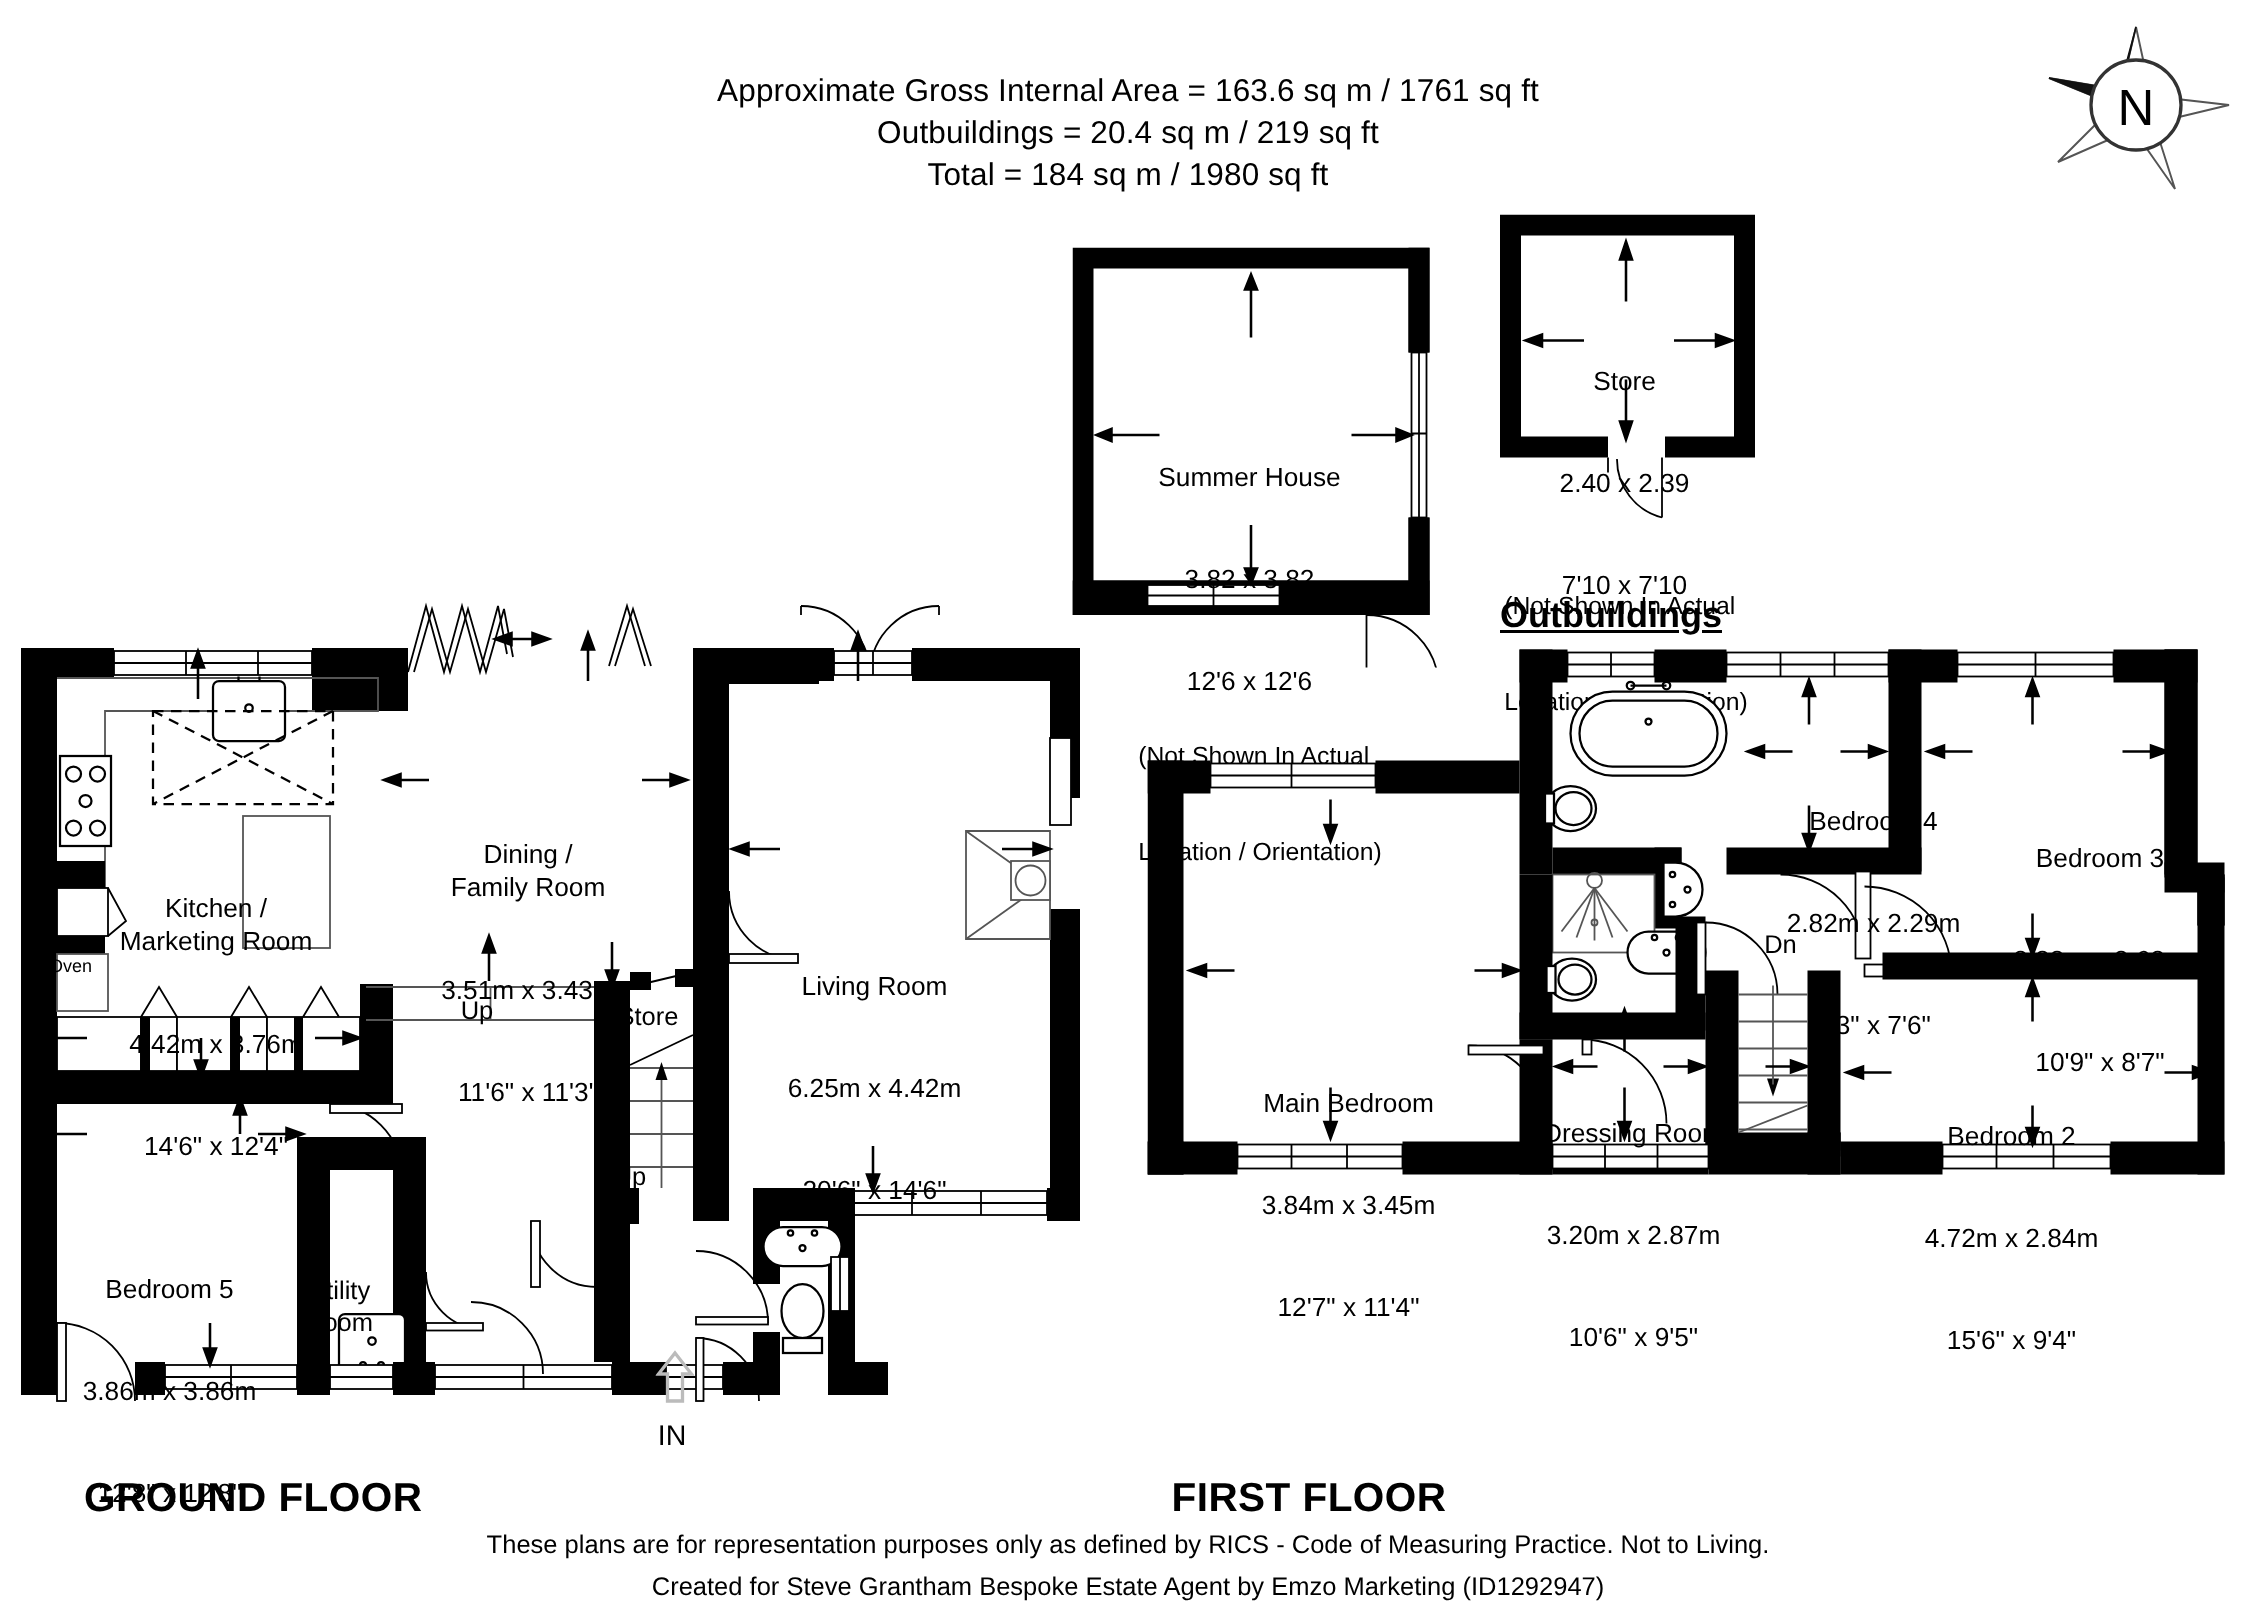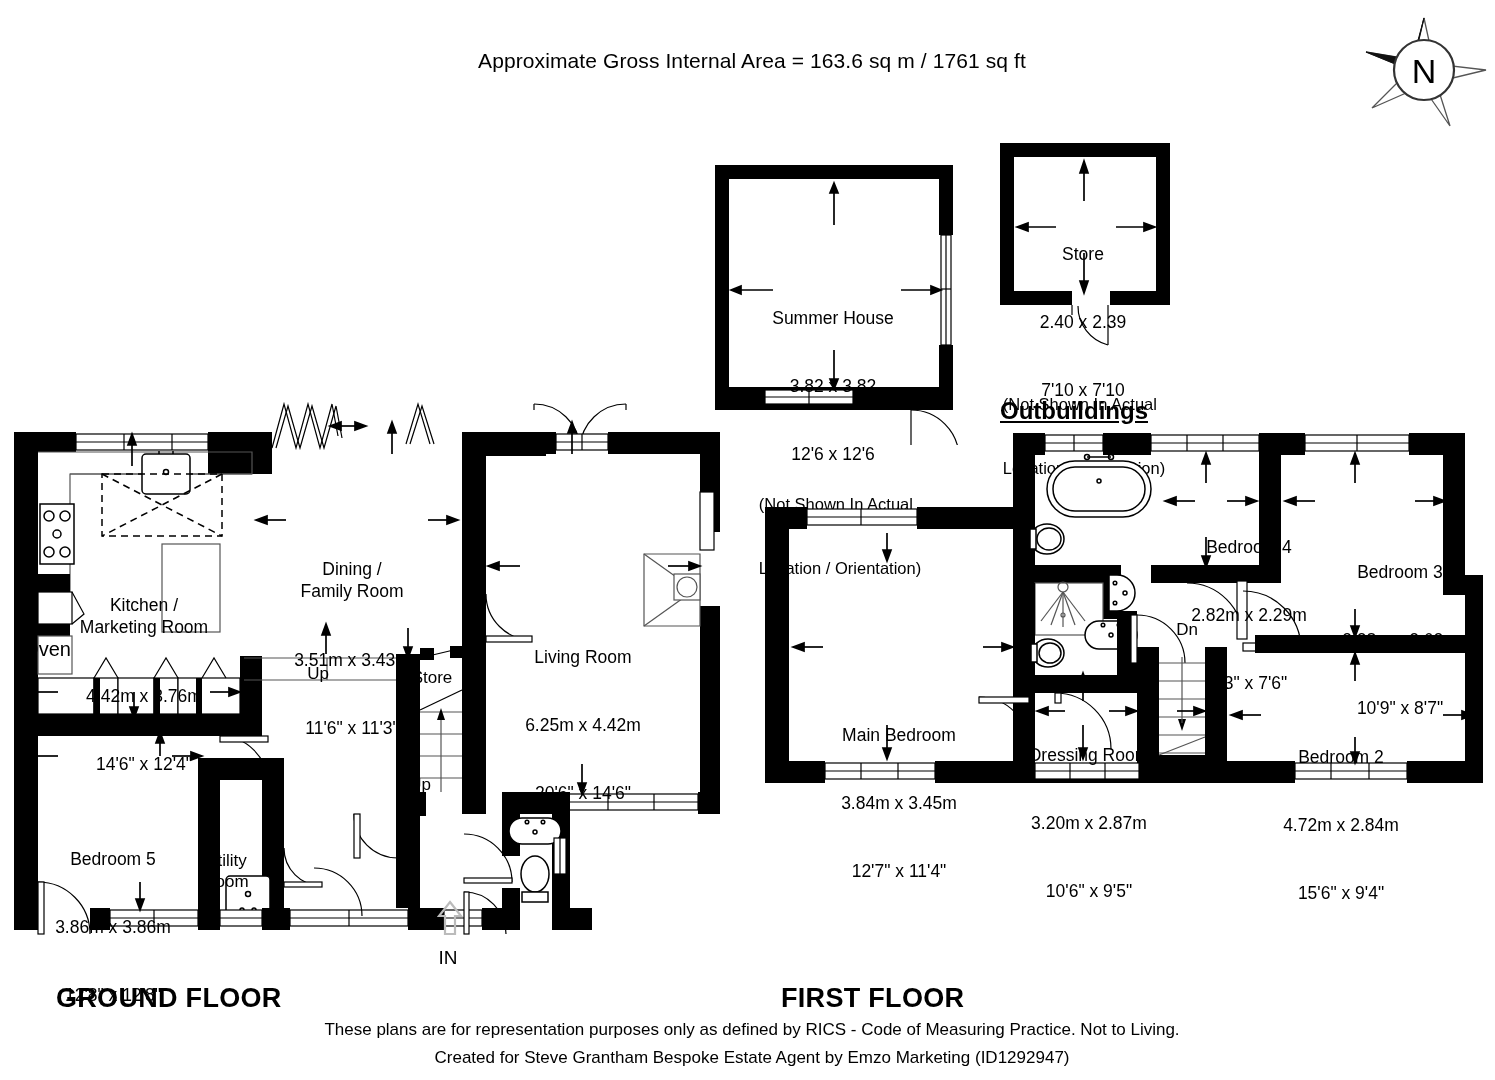--- a/index.html
+++ b/index.html
@@ -93,20 +93,22 @@
   .dash { fill: none; stroke: #000; stroke-width: 1.5; stroke-dasharray: 7 5; }
   .arrow { stroke: #000; stroke-width: 1.7; fill: none; }
   .inarrow { fill: none; stroke: #bbbbbb; stroke-width: 2.2; }
 </style>
 </head>
 <body>
 
 <div id="stage">
 
   <div class="txt header-line ctr" style="left:752px; top:48px;">Approximate Gross Internal Area = 163.6 sq m / 1761 sq ft</div>
+  <div class="txt header-line ctr" style="left:752px; top:76px;">Outbuildings = 20.4 sq m / 219 sq ft</div>
+  <div class="txt header-line ctr" style="left:752px; top:104px;">Total = 184 sq m / 1980 sq ft</div>
 
   <svg width="130" height="120" style="left:1362px; top:12px;">
     <polygon points="62,6 72,52 124,58 74,70 88,114 60,74 10,96 48,58 4,40 52,48" fill="#ffffff" stroke="#555" stroke-width="1.3"></polygon>
     <polygon points="62,6 52,48 4,40 48,58" fill="#111111" stroke="#111" stroke-width="1"></polygon>
     <circle cx="62" cy="58" r="30" fill="#ffffff" stroke="#333" stroke-width="2.2"></circle>
     <text x="62" y="71" font-family="Liberation Sans, sans-serif" font-size="34" text-anchor="middle" fill="#000">N</text>
   </svg>
 
   <svg width="260" height="280" style="left:715px; top:165px;">
 
@@ -475,21 +477,21 @@
   <div class="room" style="left:583px; top:600px;text-align:center;">
     <div>Living Room</div>
     <div>6.25m x 4.42m</div>
     <div>20'6" x 14'6"</div>
   </div>
   <div class="room" style="left:113px; top:802px;">
     <div>Bedroom 5</div>
     <div>3.86m x 3.86m</div>
     <div>12'8" x 12'8"</div>
   </div>
-  <div class="minilabel" style="left:47px; top:637px; font-size:20px;">Oven</div>
+  <div class="minilabel" style="left:47px; top:637px; font-size:12px;">Oven</div>
   <div class="minilabel" style="left:318px; top:663px;">Up</div>
   <div class="minilabel" style="left:432px; top:667px;">Store</div>
   <div class="minilabel" style="left:420px; top:774px;">Up</div>
   <div class="minilabel" style="left:226px; top:850px;"><div>Utility</div><div>Room</div></div>
   <div class="minilabel" style="left:448px; top:946px; font-size:19px;">IN</div>
 
   <svg width="26" height="36" style="left:437px; top:900px;">
     <polygon points="13,2 24,16 18,16 18,34 8,34 8,16 2,16" class="inarrow" fill="#ffffff"></polygon>
   </svg>
 

